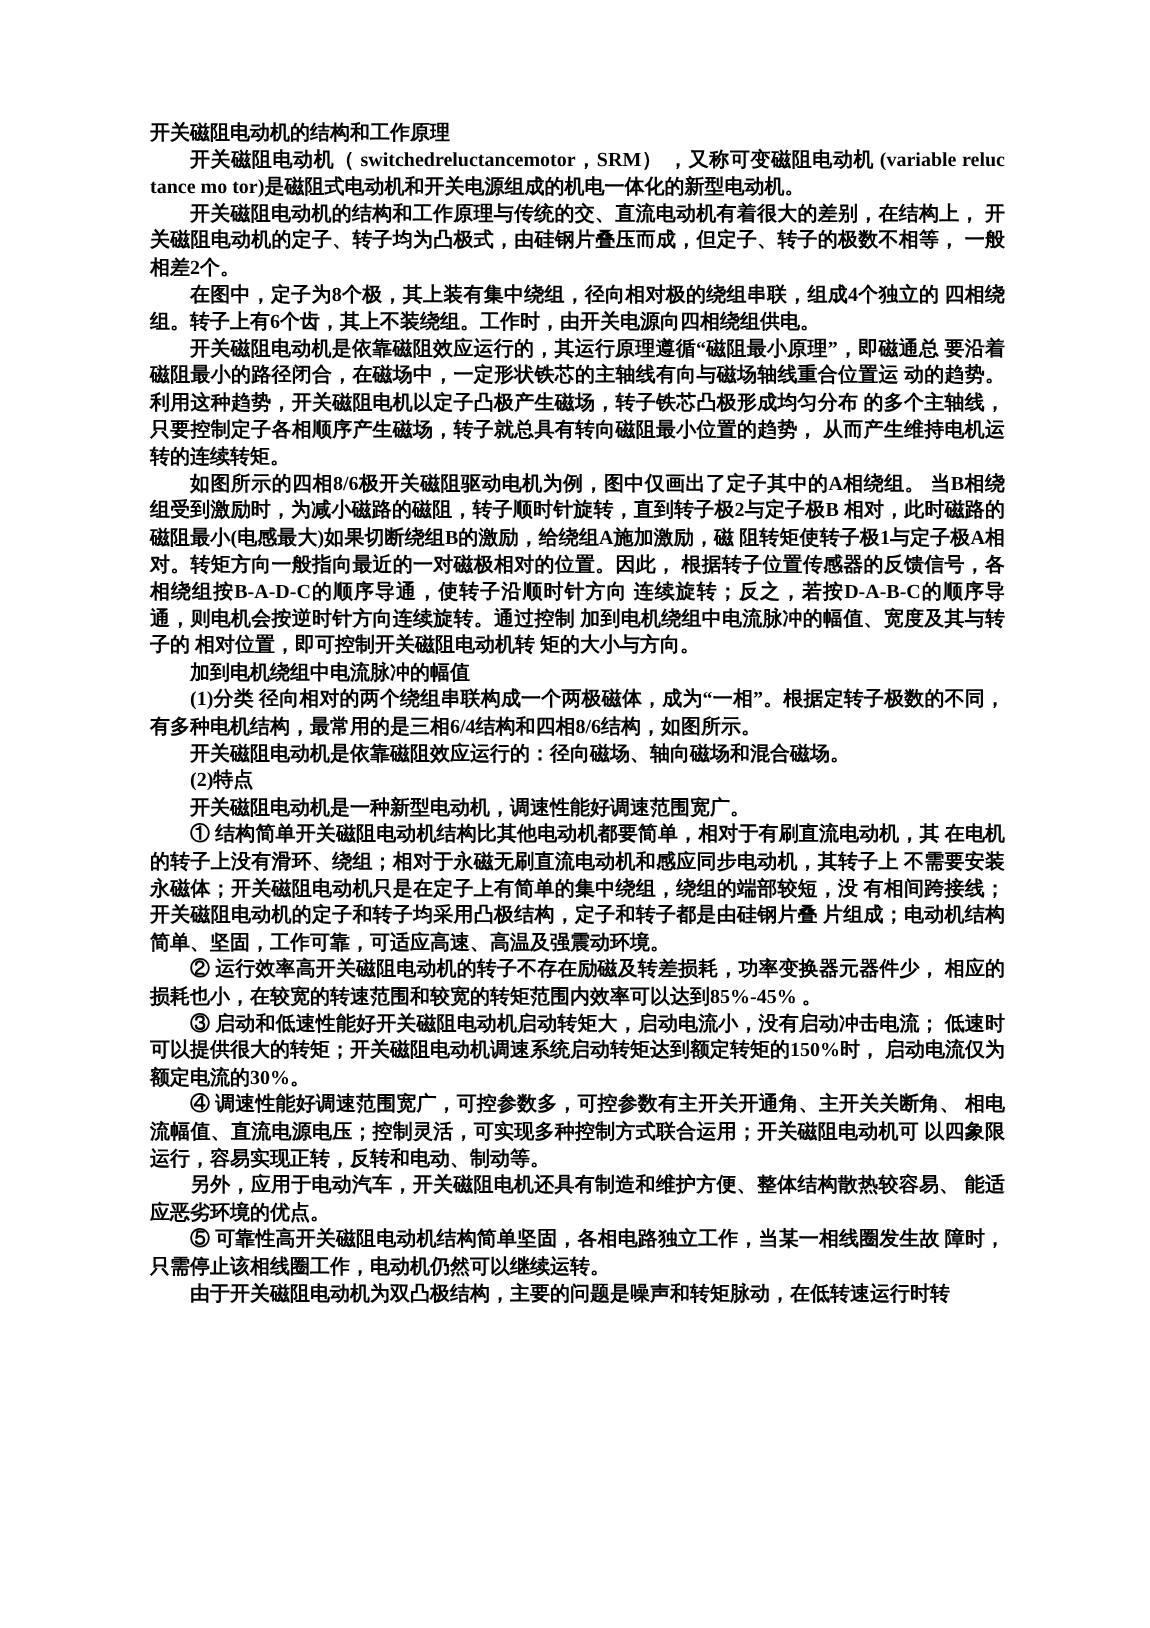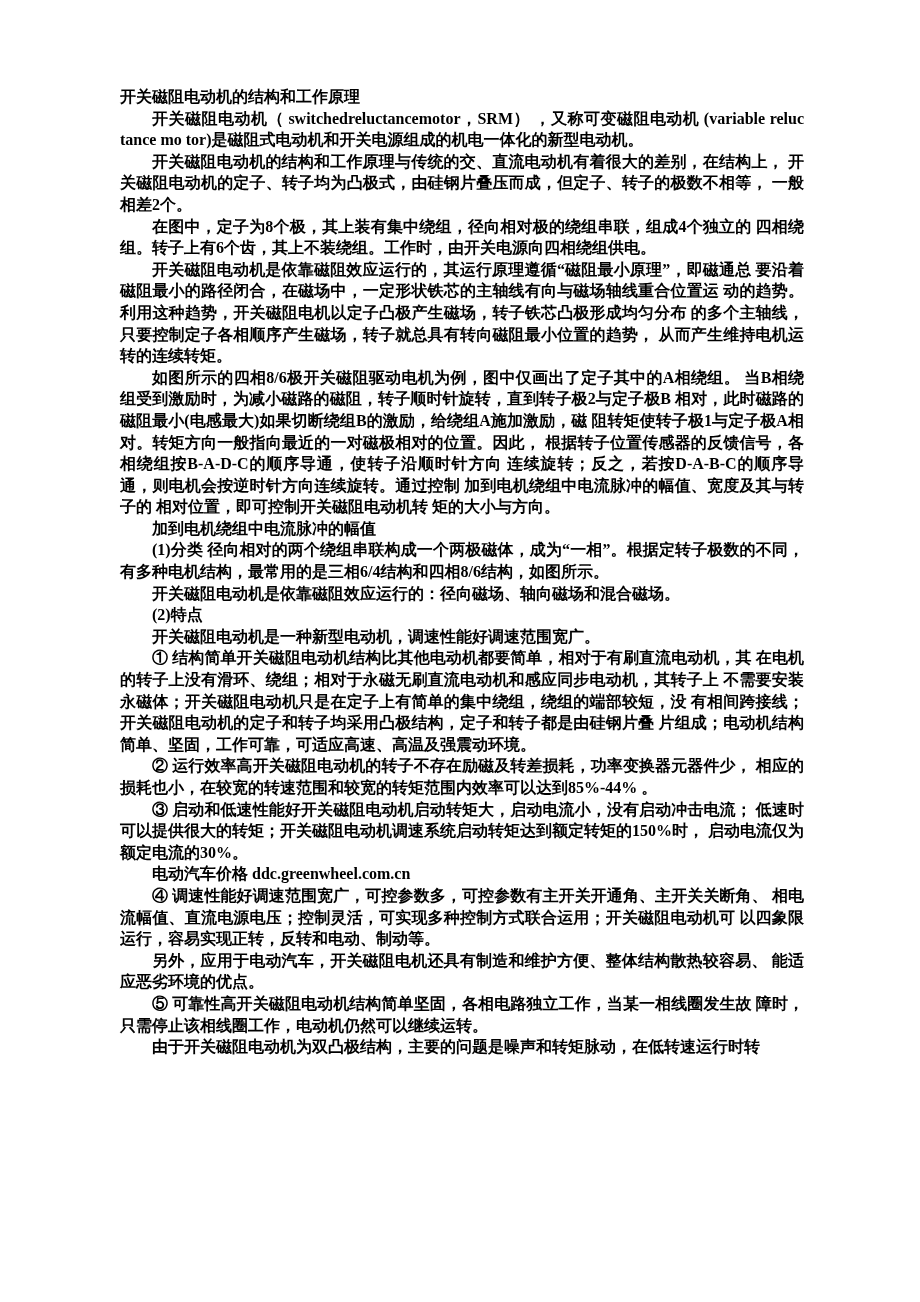--- a/index.html
+++ b/index.html
@@ -11,21 +11,21 @@
     width: 920px;
     height: 1302px;
     position: relative;
     color: #000000;
     font-family: "Liberation Serif", "DejaVu Serif", serif;
     overflow: hidden;
   }
   .page {
     position: absolute;
     left: 120px;
-    top: 86px;
+    top: 96px;
     width: 684px;
     font-size: 16px;
     line-height: 21.6px;
     text-align: justify;
   }
   .page p {
     margin: 0;
     padding: 0;
     text-indent: 2em;
     word-break: break-word;
@@ -49,20 +49,19 @@
   <p>开关磁阻电动机的结构和工作原理与传统的交、直流电动机有着很大的差别，在结构上， 开关磁阻电动机的定子、转子均为凸极式，由硅钢片叠压而成，但定子、转子的极数不相等， 一般相差2个。</p>
   <p>在图中，定子为8个极，其上装有集中绕组，径向相对极的绕组串联，组成4个独立的 四相绕组。转子上有6个齿，其上不装绕组。工作时，由开关电源向四相绕组供电。</p>
   <p>开关磁阻电动机是依靠磁阻效应运行的，其运行原理遵循“磁阻最小原理”，即磁通总 要沿着磁阻最小的路径闭合，在磁场中，一定形状铁芯的主轴线有向与磁场轴线重合位置运 动的趋势。利用这种趋势，开关磁阻电机以定子凸极产生磁场，转子铁芯凸极形成均匀分布 的多个主轴线，只要控制定子各相顺序产生磁场，转子就总具有转向磁阻最小位置的趋势， 从而产生维持电机运转的连续转矩。</p>
   <p>如图所示的四相8/6极开关磁阻驱动电机为例，图中仅画出了定子其中的A相绕组。 当B相绕组受到激励时，为减小磁路的磁阻，转子顺时针旋转，直到转子极2与定子极B 相对，此时磁路的磁阻最小(电感最大)如果切断绕组B的激励，给绕组A施加激励，磁 阻转矩使转子极1与定子极A相对。转矩方向一般指向最近的一对磁极相对的位置。因此， 根据转子位置传感器的反馈信号，各相绕组按B-A-D-C的顺序导通，使转子沿顺时针方向 连续旋转；反之，若按D-A-B-C的顺序导通，则电机会按逆时针方向连续旋转。通过控制 加到电机绕组中电流脉冲的幅值、宽度及其与转子的 相对位置，即可控制开关磁阻电动机转 矩的大小与方向。</p>
   <p class="section-title">加到电机绕组中电流脉冲的幅值</p>
   <p>(1)分类 径向相对的两个绕组串联构成一个两极磁体，成为“一相”。根据定转子极数的不同， 有多种电机结构，最常用的是三相6/4结构和四相8/6结构，如图所示。</p>
   <p>开关磁阻电动机是依靠磁阻效应运行的：径向磁场、轴向磁场和混合磁场。</p>
   <p>(2)特点</p>
   <p>开关磁阻电动机是一种新型电动机，调速性能好调速范围宽广。</p>
   <p>① 结构简单开关磁阻电动机结构比其他电动机都要简单，相对于有刷直流电动机，其 在电机的转子上没有滑环、绕组；相对于永磁无刷直流电动机和感应同步电动机，其转子上 不需要安装永磁体；开关磁阻电动机只是在定子上有简单的集中绕组，绕组的端部较短，没 有相间跨接线；开关磁阻电动机的定子和转子均采用凸极结构，定子和转子都是由硅钢片叠 片组成；电动机结构简单、坚固，工作可靠，可适应高速、高温及强震动环境。</p>
-  <p>② 运行效率高开关磁阻电动机的转子不存在励磁及转差损耗，功率变换器元器件少， 相应的损耗也小，在较宽的转速范围和较宽的转矩范围内效率可以达到85%-44% 。</p>
+  <p>② 运行效率高开关磁阻电动机的转子不存在励磁及转差损耗，功率变换器元器件少， 相应的损耗也小，在较宽的转速范围和较宽的转矩范围内效率可以达到85%-45% 。</p>
   <p>③ 启动和低速性能好开关磁阻电动机启动转矩大，启动电流小，没有启动冲击电流； 低速时可以提供很大的转矩；开关磁阻电动机调速系统启动转矩达到额定转矩的150%时， 启动电流仅为额定电流的30%。</p>
-  <p>电动汽车价格 ddc.greenwheel.com.cn</p>
   <p>④ 调速性能好调速范围宽广，可控参数多，可控参数有主开关开通角、主开关关断角、 相电流幅值、直流电源电压；控制灵活，可实现多种控制方式联合运用；开关磁阻电动机可 以四象限运行，容易实现正转，反转和电动、制动等。</p>
   <p>另外，应用于电动汽车，开关磁阻电机还具有制造和维护方便、整体结构散热较容易、 能适应恶劣环境的优点。</p>
   <p>⑤ 可靠性高开关磁阻电动机结构简单坚固，各相电路独立工作，当某一相线圈发生故 障时，只需停止该相线圈工作，电动机仍然可以继续运转。</p>
   <p>由于开关磁阻电动机为双凸极结构，主要的问题是噪声和转矩脉动，在低转速运行时转</p>
 </div>
 
 </body></html>

